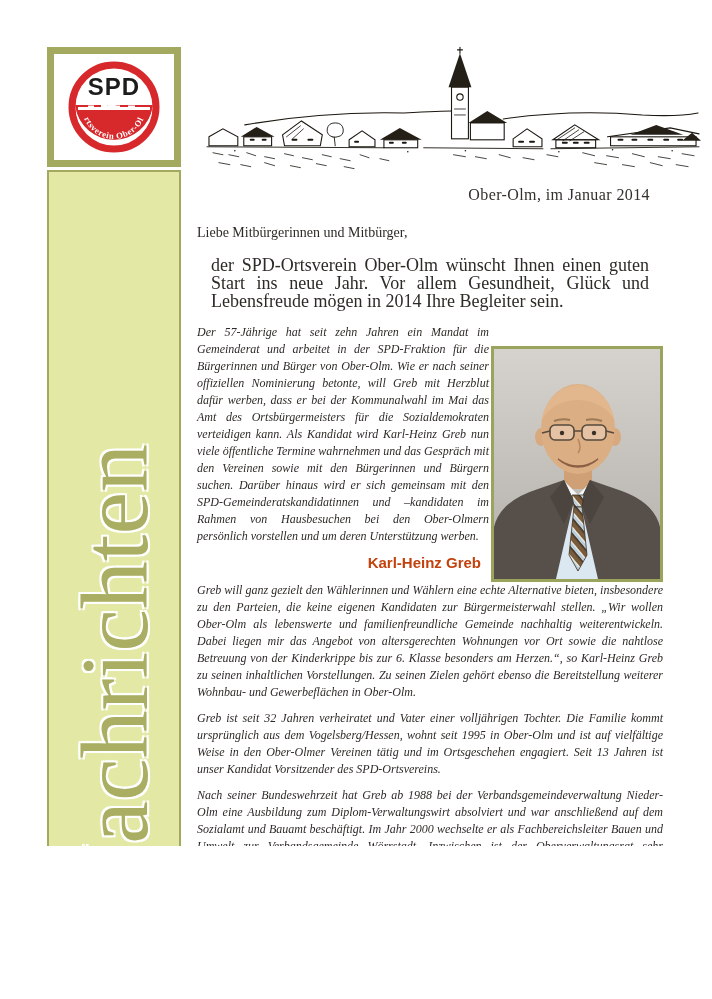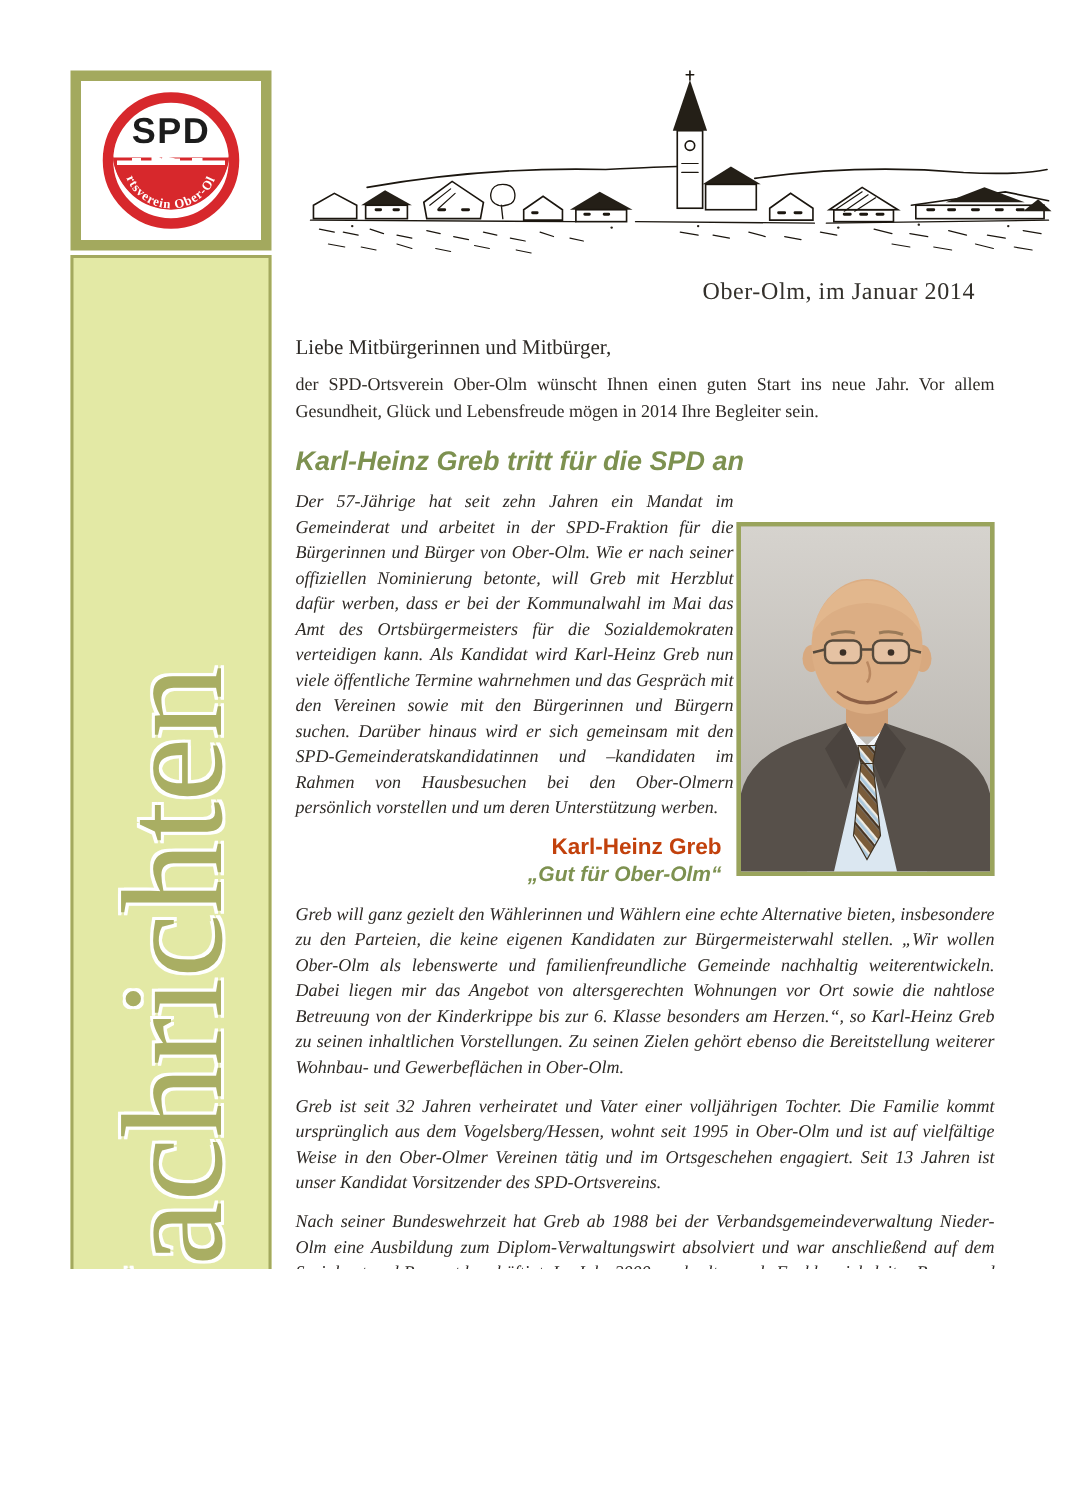--- a/index.html
+++ b/index.html
@@ -19,21 +19,21 @@
           text-shadow:-2px -2px 0 #fff,2px -2px 0 #fff,-2px 2px 0 #fff,2px 2px 0 #fff,0 0 3px #fff;}
   .red-bar{position:absolute;left:47px;top:925px;width:134px;height:23px;background:#ee3a33;}
 
   
   .sketch{position:absolute;left:205px;top:45px;width:497px;height:128px;}
   .date-line{position:absolute;right:62px;top:186px;font-size:16px;letter-spacing:.4px;color:#33302b;}
 
   
   .main-col{position:absolute;left:197px;top:224px;width:466px;}
   .salutation{font-size:14px;line-height:18px;margin:0 0 5px 0;}
-  .intro{font-size:12px;line-height:18px;margin:0;text-align:justify;}
+  .intro{font-size:18px;line-height:18px;margin:14px;text-align:justify;}
   .headline{font-family:"Liberation Sans",sans-serif;font-weight:bold;font-style:italic;
             font-size:18px;color:#7d9150;margin:14px 0 8px 0;}
   .lead{font-size:13.5px;line-height:17px;font-style:italic;text-align:justify;margin:0 0 9px 0;}
   .article-body{position:relative;}
   .para{font-size:12px;line-height:17px;font-style:italic;text-align:justify;margin:0 0 9px 0;}
   .para.narrow{width:292px;}
   .photo-frame{position:absolute;top:22px;right:0;width:166px;height:230px;
                border:3px solid #9aa45c;background:#c9c6c1;}
   .caption{width:292px;text-align:right;padding-right:8px;box-sizing:border-box;margin:2px 0 10px 0;
            font-family:"Liberation Sans",sans-serif;font-weight:bold;}
@@ -139,21 +139,20 @@
     </svg>
   </div>
 
   <div class="date-line">Ober-Olm, im Januar 2014</div>
 
   <div class="main-col">
 
     <p class="salutation">Liebe Mitbürgerinnen und Mitbürger,</p>
     <p class="intro">der SPD-Ortsverein Ober-Olm wünscht Ihnen einen guten Start ins neue Jahr. Vor allem Gesundheit, Glück und Lebensfreude mögen in 2014 Ihre Begleiter sein.</p>
 
-    <h1 class="headline">Karl-Heinz Greb tritt für die SPD an</h1>
 
     <div class="article-body">
 
       <div class="photo-frame">
         <svg width="166" height="230" viewBox="0 0 166 230">
           <defs>
             <linearGradient id="phbg" x1="0" y1="0" x2="0" y2="1">
               <stop offset="0" stop-color="#d6d3ce"></stop>
                 <stop offset="1" stop-color="#b3afa9"></stop>
             </linearGradient>
@@ -198,21 +197,20 @@
 
           <path d="M78,146 L90,146 L88,158 L80,158 Z" fill="url(#tieStripes)" stroke="#3e3222" stroke-width="0.8"></path>
           <path d="M80,158 L88,158 L93,206 L84,222 L75,206 Z" fill="url(#tieStripes)" stroke="#3e3222" stroke-width="0.8"></path>
         </svg>
       </div>
 
       <p class="para narrow">Der 57-Jährige hat seit zehn Jahren ein Mandat im Gemeinderat und arbeitet in der SPD-Fraktion für die Bürgerinnen und Bürger von Ober-Olm. Wie er nach seiner offiziellen Nominierung betonte, will Greb mit Herzblut dafür werben, dass er bei der Kommunalwahl im Mai das Amt des Ortsbürgermeisters für die Sozialdemokraten verteidigen kann. Als Kandidat wird Karl-Heinz Greb nun viele öffentliche Termine wahrnehmen und das Gespräch mit den Vereinen sowie mit den Bürgerinnen und Bürgern suchen. Darüber hinaus wird er sich gemeinsam mit den SPD-Gemeinderatskandidatinnen und –kandidaten im Rahmen von Hausbesuchen bei den Ober-Olmern persönlich vorstellen und um deren Unterstützung werben.</p>
 
       <div class="caption">
         <div class="cap-name">Karl-Heinz Greb</div>
-        <div class="cap-slogan">„Gut für Ober-Olm“</div>
       </div>
 
       <p class="para">Greb will ganz gezielt den Wählerinnen und Wählern eine echte Alternative bieten, insbesondere zu den Parteien, die keine eigenen Kandidaten zur Bürgermeisterwahl stellen. „Wir wollen Ober-Olm als lebenswerte und familienfreundliche Gemeinde nachhaltig weiterentwickeln. Dabei liegen mir das Angebot von altersgerechten Wohnungen vor Ort sowie die nahtlose Betreuung von der Kinderkrippe bis zur 6. Klasse besonders am Herzen.“, so Karl-Heinz Greb zu seinen inhaltlichen Vorstellungen. Zu seinen Zielen gehört ebenso die Bereitstellung weiterer Wohnbau- und Gewerbeflächen in Ober-Olm.</p>
       <p class="para">Greb ist seit 32 Jahren verheiratet und Vater einer volljährigen Tochter. Die Familie kommt ursprünglich aus dem Vogelsberg/Hessen, wohnt seit 1995 in Ober-Olm und ist auf vielfältige Weise in den Ober-Olmer Vereinen tätig und im Ortsgeschehen engagiert. Seit 13 Jahren ist unser Kandidat Vorsitzender des SPD-Ortsvereins.</p>
       <p class="para">Nach seiner Bundeswehrzeit hat Greb ab 1988 bei der Verbandsgemeindeverwaltung Nieder-Olm eine Ausbildung zum Diplom-Verwaltungswirt absolviert und war anschließend auf dem Sozialamt und Bauamt beschäftigt. Im Jahr 2000 wechselte er als Fachbereichsleiter Bauen und Umwelt zur Verbandsgemeinde Wörrstadt. Inzwischen ist der Oberverwaltungsrat sehr erfolgreich als Leiter mehrerer kommunaler Betriebe tätig. Greb ist bestens vertraut mit allen Bereichen der Kommunalverwaltung und will diese Kompetenz und Erfahrung in das Amt des Ortsbürgermeisters einbringen.</p>
     </div>
   </div>
 </div>
 
 </body></html>

